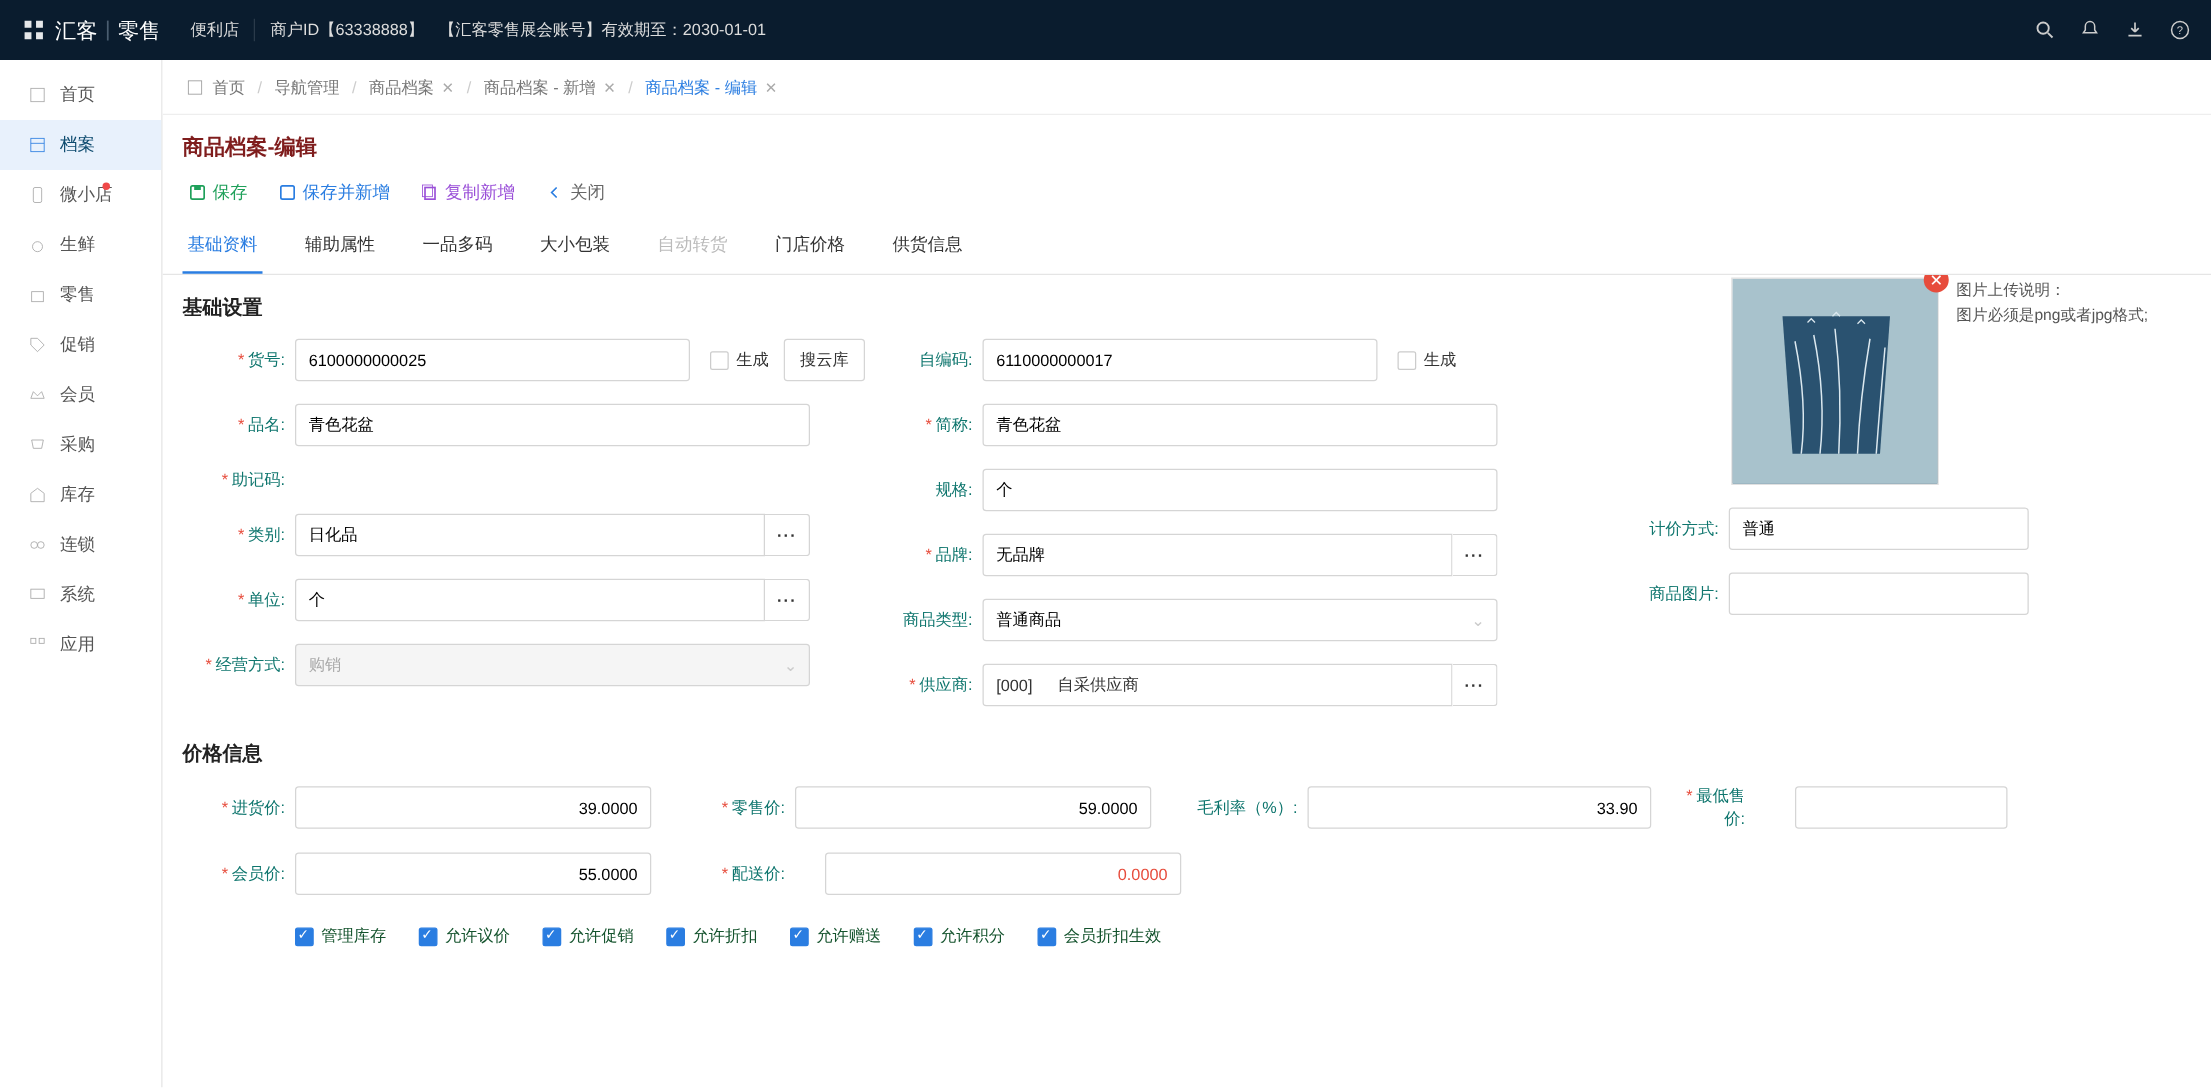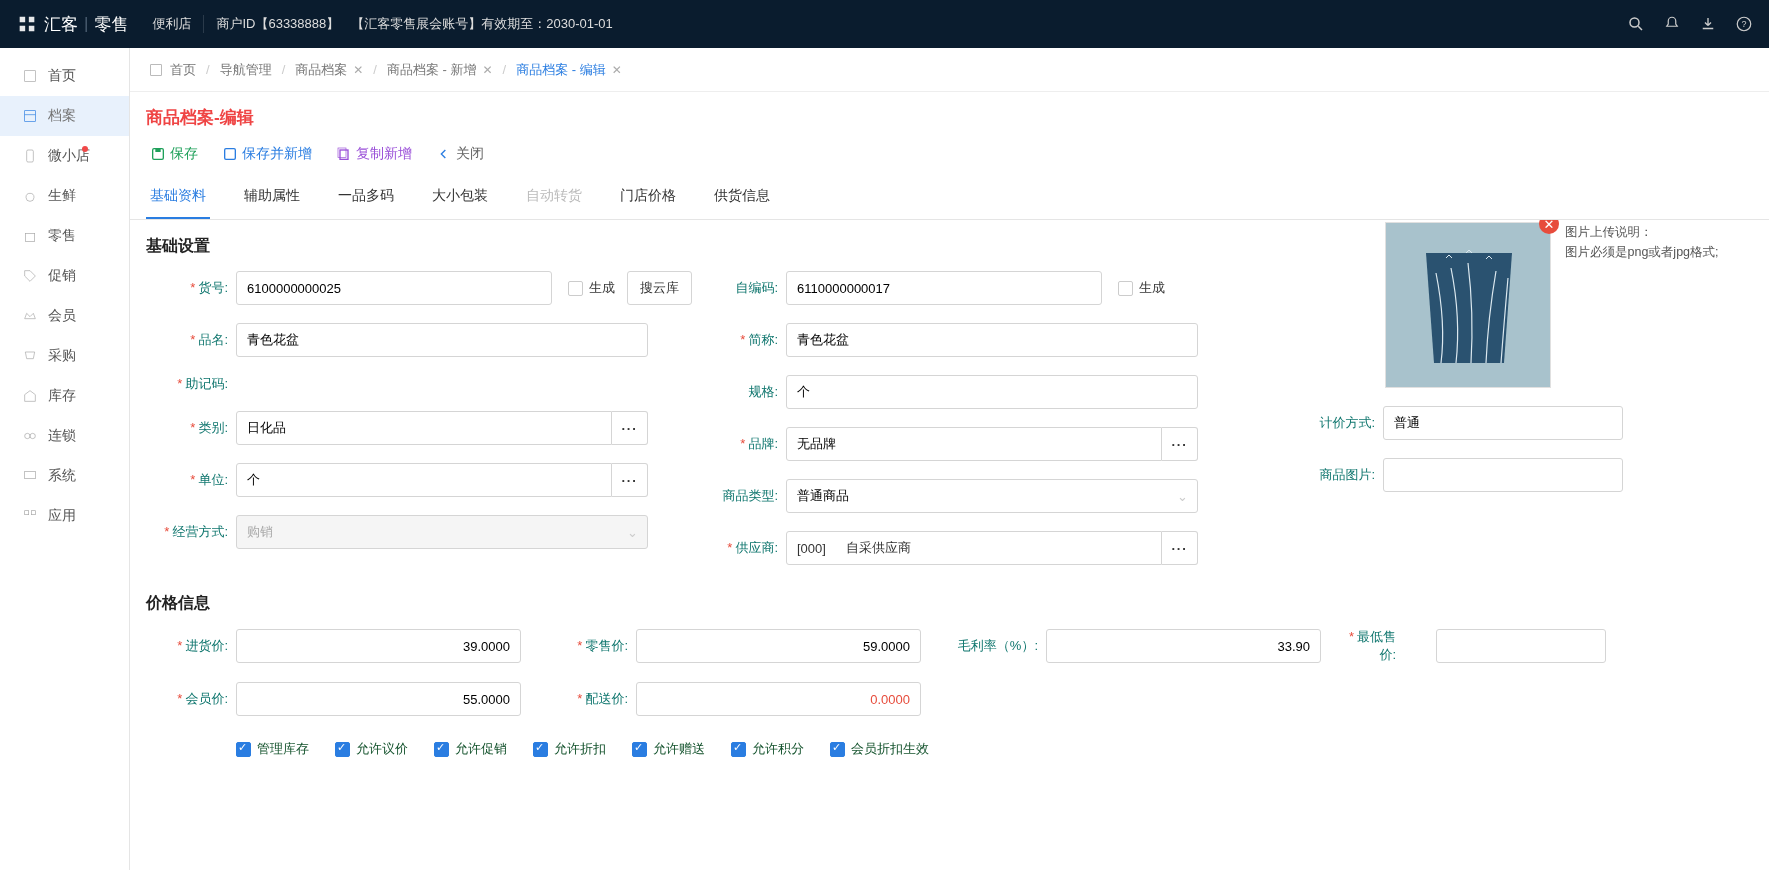--- a/index.html
+++ b/index.html
@@ -10,33 +10,33 @@
 .logo-icon { width: 22px; height: 22px; }
 .logo-sep { color: #4a5d70; }
 .top-store { color: #ddd; font-size: 13px; margin-left: 12px; padding-right: 12px; border-right: 1px solid #2a3a4a; }
 .top-info { color: #ddd; font-size: 13px; }
 .topbar-right { display: flex; gap: 18px; color: #bbb; }
 .top-icon { width: 18px; height: 18px; cursor: pointer; }
 
 .main { display: flex; height: calc(100vh - 48px); }
 .sidebar { width: 130px; border-right: 1px solid #e5e5e5; padding-top: 8px; background: #fff; }
 .side-item { height: 40px; display: flex; align-items: center; padding-left: 22px; gap: 10px; cursor: pointer; color: #555; font-size: 14px; position: relative; }
-.side-item.active { background: #e8f1fc; color: #737373; }
+.side-item.active { background: #e8f1fc; color: #0c4a6e; }
 .side-icon { width: 16px; height: 16px; opacity: 0.75; }
 .side-item.active .side-icon { opacity: 1; }
 .dot-red { position: absolute; width: 6px; height: 6px; background: #f04848; border-radius: 50%; left: 82px; top: 10px; }
 
 .content { flex: 1; display: flex; flex-direction: column; overflow: hidden; }
 .crumbs { height: 44px; display: flex; align-items: center; padding: 0 18px; gap: 6px; color: #777; font-size: 13px; background: #fff; border-bottom: 1px solid #eee; }
 .crumb-item { display: flex; align-items: center; gap: 4px; cursor: pointer; }
 .crumb-item.active { color: #2a7de1; }
 .crumb-close { color: #aaa; font-size: 12px; margin-left: 2px; cursor: pointer; }
 .crumb-sep { color: #ccc; margin: 0 4px; }
 
-.page-title-bar { padding: 14px 16px 10px; font-size: 17px; font-weight: 600; color: #ef4444; }
+.page-title-bar { padding: 14px 16px 10px; font-size: 17px; font-weight: 600; color: #7f1d1d; }
 
 .toolbar { display: flex; align-items: center; gap: 24px; padding: 6px 20px 12px; }
 .tool-btn { display: flex; align-items: center; gap: 4px; cursor: pointer; font-size: 14px; color: #333; }
 .tool-btn.green { color: #1fa05a; }
 .tool-btn.blue { color: #2a7de1; }
 .tool-btn.purple { color: #9a4fd8; }
 .tool-btn.gray { color: #666; }
 
 .tabs { display: flex; border-bottom: 1px solid #e5e5e5; padding: 0 16px; gap: 30px; }
 .tab { padding: 12px 4px; cursor: pointer; font-size: 14px; color: #333; }
@@ -407,21 +407,21 @@
           <input class="inp" style="width: 170px;" value="">
         </div>
       </div>
       <div style="display:flex;flex-wrap:wrap;">
         <div class="form-row price-row" style="width:400px;">
           <div class="frow-label req">会员价:</div>
           <input class="inp" style="width: 285px;" value="55.0000">
         </div>
         <div class="form-row price-row" style="width:400px;">
           <div class="frow-label req">配送价:</div>
-          <input class="inp red-val" style="width: 285px;" value="0.0000">
+          <input class="inp red-val" style="width: 285px; margin-left: 24px;" value="0.0000">
         </div>
       </div>
 
       <div class="checks-row">
         <div class="check-item">
             <span class="cbx on"></span>
             <span>管理库存</span>
           </div>
         <div class="check-item">
             <span class="cbx on"></span>

